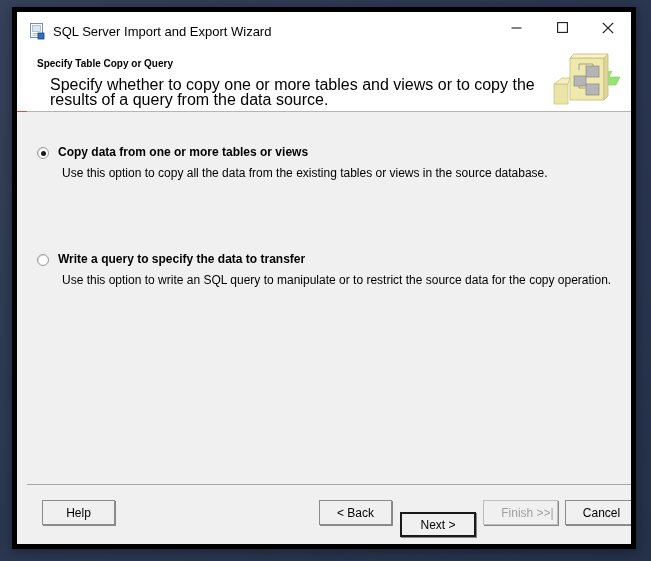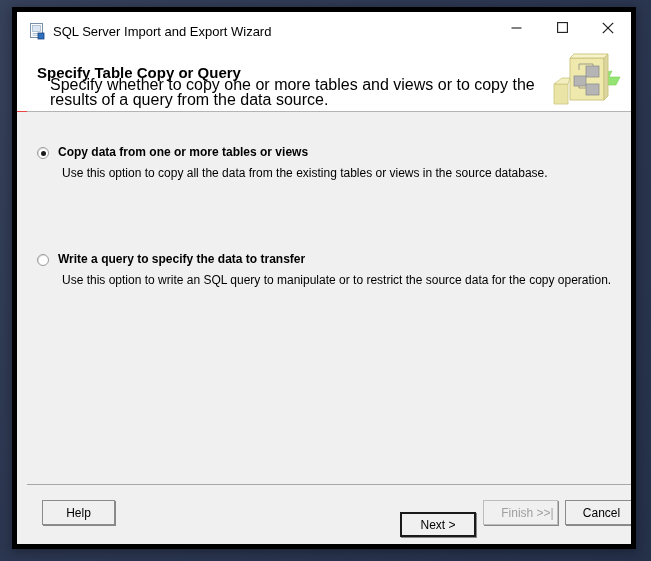--- a/index.html
+++ b/index.html
@@ -82,22 +82,22 @@
     left: 0;
     top: 39px;
     width: 100%;
     height: 60px;
     background: #ffffff;
     box-sizing: border-box;
   }
   #header-title {
     position: absolute;
     left: 20px;
-    top: 13px;
-    font-size: 15px;
+    top: 7px;
+    font-size: 10px;
     font-weight: bold;
     color: #000000;
     letter-spacing: 0px;
     white-space: nowrap;
   }
   #header-desc {
     position: absolute;
     left: 33px;
     top: 26px;
     width: 530px;
@@ -314,18 +314,19 @@
         <span class="radio-label">Write a query to specify the data to transfer</span>
       </div>
       <div class="option-desc">Use this option to write an SQL query to manipulate or to restrict the source data for the copy operation.</div>
     </div>
 
   </div>
 
   <div id="footer-rule"></div>
   <div id="footer">
     <button class="btn" id="btn-help">Help</button>
+    <button class="btn" id="btn-back">&lt; Back</button>
     <button class="btn default" id="btn-next">Next &gt;</button>
     <button class="btn disabled" id="btn-finish" disabled="">Finish &gt;&gt;|</button>
     <button class="btn" id="btn-cancel">Cancel</button>
   </div>
 
 </div>
 
 </body></html>

